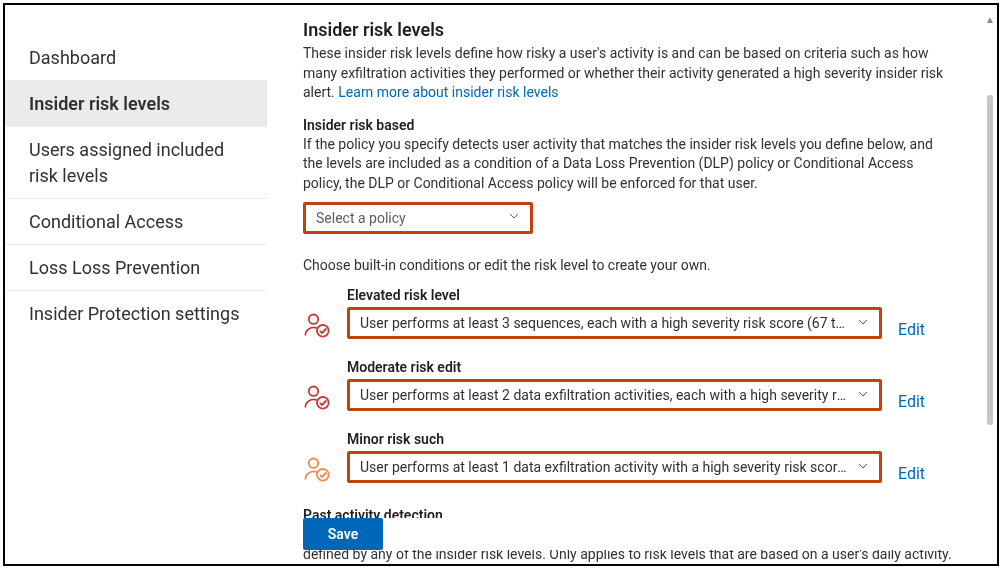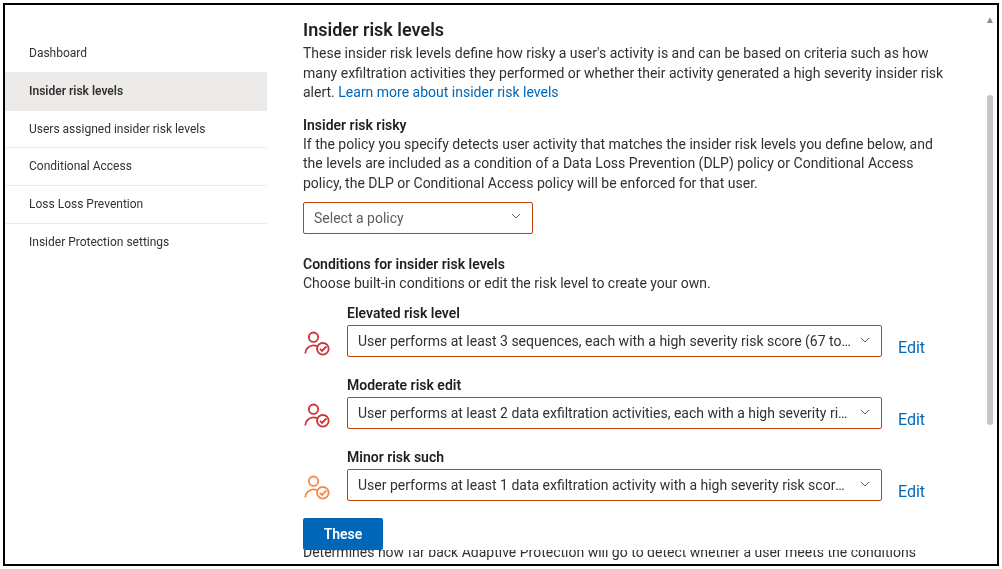--- a/index.html
+++ b/index.html
@@ -21,21 +21,21 @@
     display: flex;
     overflow: hidden;
   }
   .sidebar {
     width: 262px;
     padding-top: 30px;
     flex-shrink: 0;
   }
   .sidebar-item {
     padding: 10px 18px 10px 24px;
-    font-size: 12px;
+    font-size: 18px;
     color: #323130;
     border-bottom: 1px solid #edebe9;
     cursor: pointer;
     line-height: 1.4;
   }
   .sidebar-item.active {
     background: #edebe9;
     font-weight: 600;
   }
   .sidebar-item:last-child { border-bottom: none; }
@@ -101,21 +101,21 @@
     font-size: 14px;
     color: #323130;
     line-height: 1.4;
     margin: 0 0 8px 0;
   }
 
   .select-box {
     display: flex;
     align-items: center;
     justify-content: space-between;
-    border: 1px solid #c2410c;
+    border: 3px solid #c2410c;
     border-radius: 2px;
     height: 32px;
     padding: 0 10px;
     font-size: 14px;
     color: #605e5c;
     cursor: pointer;
     background: #fff;
     width: 230px;
     margin-bottom: 22px;
   }
@@ -184,48 +184,47 @@
   }
 </style>
 </head>
 <body>
 
 <div class="frame">
 
   <nav class="sidebar">
     <div class="sidebar-item"><span>Dashboard</span></div>
     <div class="sidebar-item active"><span>Insider risk levels</span></div>
-    <div class="sidebar-item"><span>Users assigned insider risk levels</span></div>
+    <div class="sidebar-item"><span>Users assigned included risk levels</span></div>
     <div class="sidebar-item"><span>Conditional Access</span></div>
     <div class="sidebar-item"><span>Loss Loss Prevention</span></div>
     <div class="sidebar-item"><span>Insider Protection settings</span></div>
   </nav>
 
   <div class="content-wrap">
     <div class="content">
 
       <h1>Insider risk levels</h1>
       <p class="desc">
         <span>These insider risk levels define how risky a user's activity is and can be based on criteria such as how many exfiltration activities they performed or whether their activity generated a high severity insider risk alert.</span>
         <a class="link">Learn more about insider risk levels</a>
       </p>
 
-      <div class="section-title">Insider risk risky</div>
+      <div class="section-title">Insider risk based</div>
       <p class="section-desc">If the policy you specify detects user activity that matches the insider risk levels you define below, and the levels are included as a condition of a Data Loss Prevention (DLP) policy or Conditional Access policy, the DLP or Conditional Access policy will be enforced for that user.</p>
 
       <div class="select-box">
         <span class="ellipsis">Select a policy</span>
         <span class="chevron">
           <svg width="12" height="12" viewBox="0 0 12 12">
               <path d="M2 4 L6 8 L10 4" fill="none" stroke="#605e5c" stroke-width="1"></path>
             </svg>
         </span>
       </div>
 
-      <div class="section-title">Conditions for insider risk levels</div>
       <p class="section-desc" style="margin-bottom:12px">Choose built-in conditions or edit the risk level to create your own.</p>
 
       <div class="risk-row">
         <span class="risk-icon">
           <svg viewBox="0 0 24 24" width="28" height="28" fill="none" stroke="#d13438" stroke-width="1.6">
             <circle cx="9" cy="7" r="4"></circle>
             <path d="M2 21c0-4 3.5-7 7-7 1.2 0 2.3.3 3.3.8"></path>
             <circle cx="17" cy="17" r="5"></circle>
             <path d="M14.5 17l1.8 1.8L20 15"></path>
           </svg>
@@ -287,21 +286,21 @@
             </span>
           </div>
         </div>
         <span class="edit-link">Edit</span>
       </div>
 
       <div class="section-title">Past activity detection</div>
       <p class="section-desc" style="max-width:660px">Determines how far back Adaptive Protection will go to detect whether a user meets the conditions defined by any of the insider risk levels. Only applies to risk levels that are based on a user's daily activity.</p>
 
       <div class="footer">
-        <button class="btn btn-primary">These</button>
+        <button class="btn btn-primary">Save</button>
       </div>
 
     </div>
 
     <div class="scroll-track">
       <span class="scroll-caret">▲</span>
       <div class="scroll-thumb"></div>
     </div>
   </div>
 

